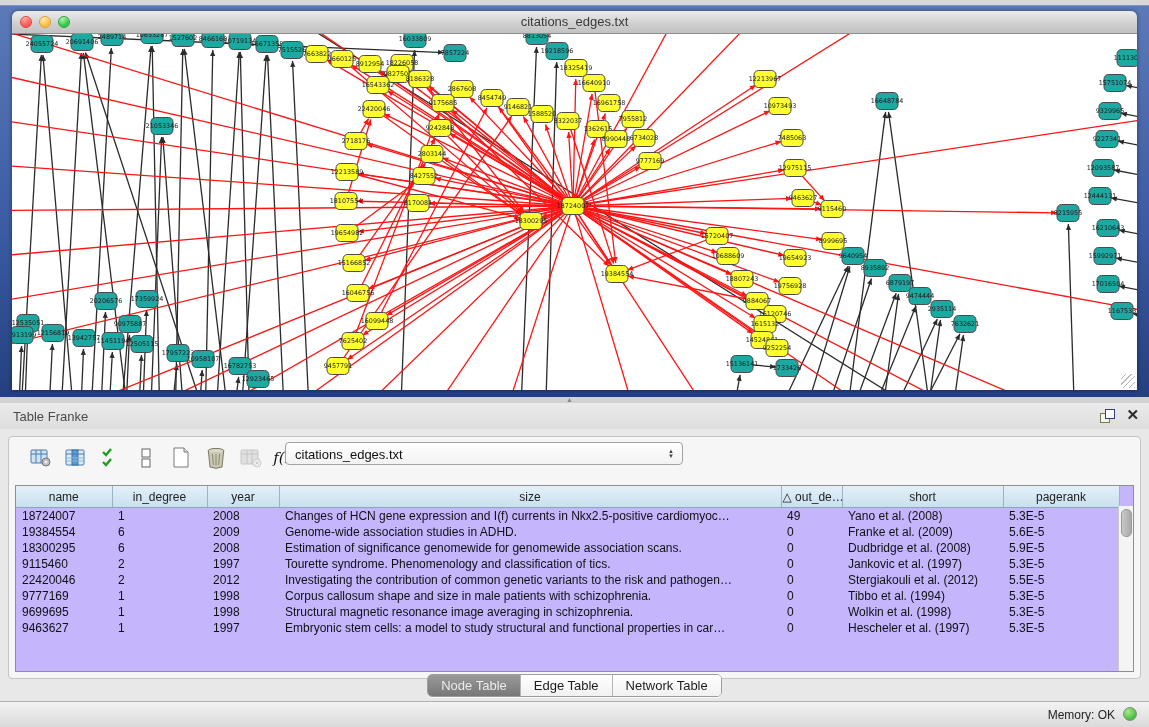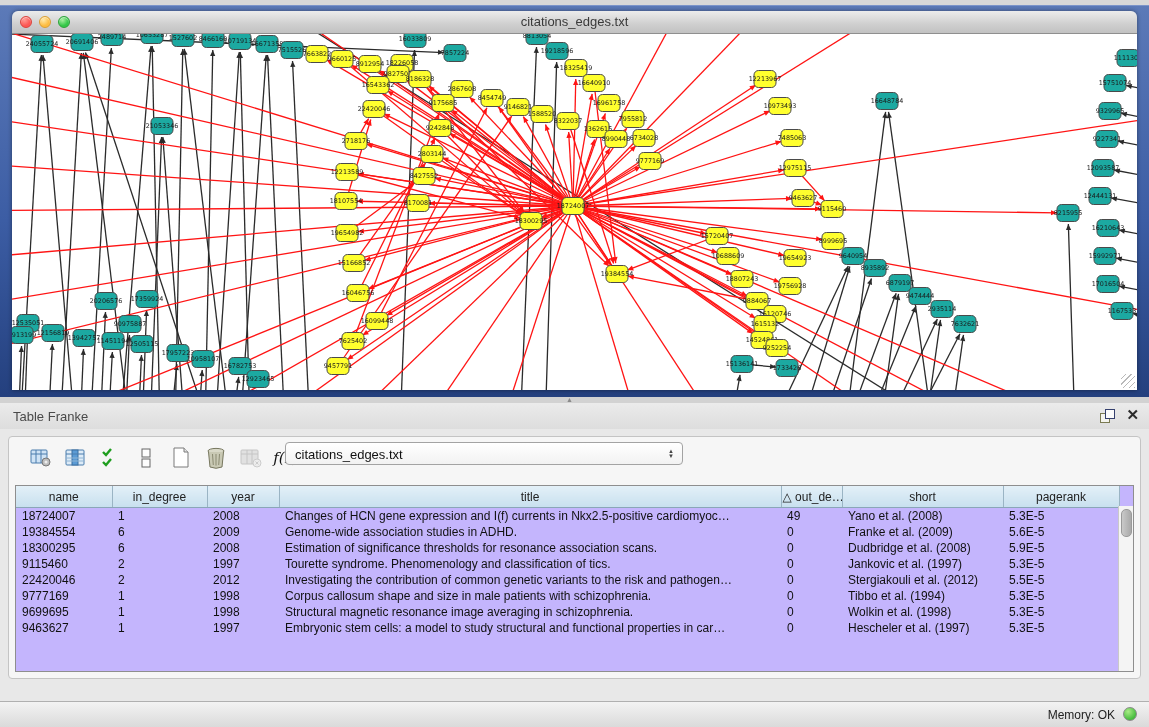--- a/index.html
+++ b/index.html
@@ -877,21 +877,21 @@
             <col style="width:502px">
             <col style="width:61px">
             <col style="width:161px">
             <col style="width:116px">
         </colgroup>
         <thead>
           <tr>
             <th>name</th>
             <th>in_degree</th>
             <th>year</th>
-            <th>title</th>
+            <th>size</th>
             <th><span>△</span> <span>out_de…</span></th>
             <th>short</th>
             <th>pagerank</th>
           </tr>
         </thead>
         <tbody id="table-body">
             <tr>
               <td>18724007</td>
               <td>1</td>
               <td>2008</td>
@@ -906,21 +906,21 @@
               <td>2009</td>
               <td>Genome-wide association studies in ADHD.</td>
               <td>0</td>
               <td>Franke et al. (2009)</td>
               <td>5.6E-5</td>
             </tr>
             <tr>
               <td>18300295</td>
               <td>6</td>
               <td>2008</td>
-              <td>Estimation of significance thresholds for resonance association scans.</td>
+              <td>Estimation of significance genomewide for genomewide association scans.</td>
               <td>0</td>
               <td>Dudbridge et al. (2008)</td>
               <td>5.9E-5</td>
             </tr>
             <tr>
               <td>9115460</td>
               <td>2</td>
               <td>1997</td>
               <td>Tourette syndrome. Phenomenology and classification of tics.</td>
               <td>0</td>
@@ -964,18 +964,25 @@
               <td>5.3E-5</td>
             </tr>
           </tbody>
       </table>
       <div class="vscroll">
         <div class="vthumb"></div>
       </div>
     </div>
   </div>
 
+  <div class="tabs-row">
+    <div class="segmented">
+      <span class="segment selected">Node Table</span>
+      <span class="segment">Edge Table</span>
+      <span class="segment">Network Table</span>
+    </div>
+  </div>
 </div>
 
 <div class="status-bar">
   <span class="mem-label">Memory: OK</span>
   <span class="mem-dot"></span>
 </div>
 
 </body></html>

